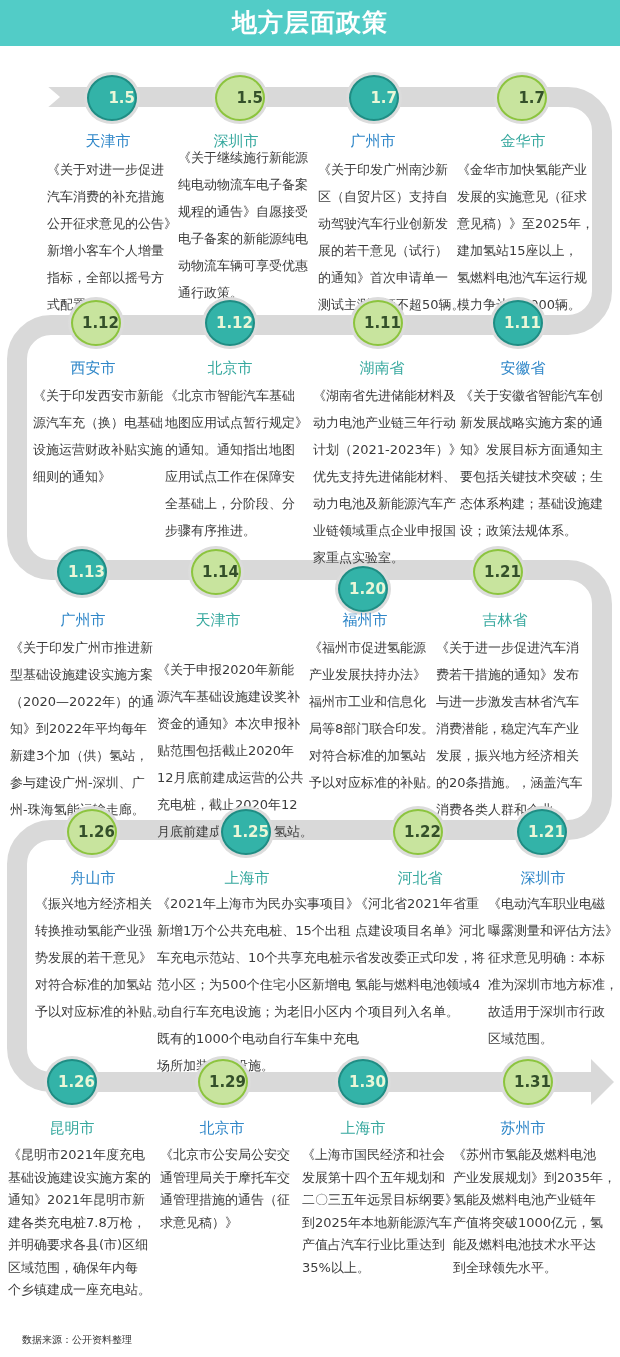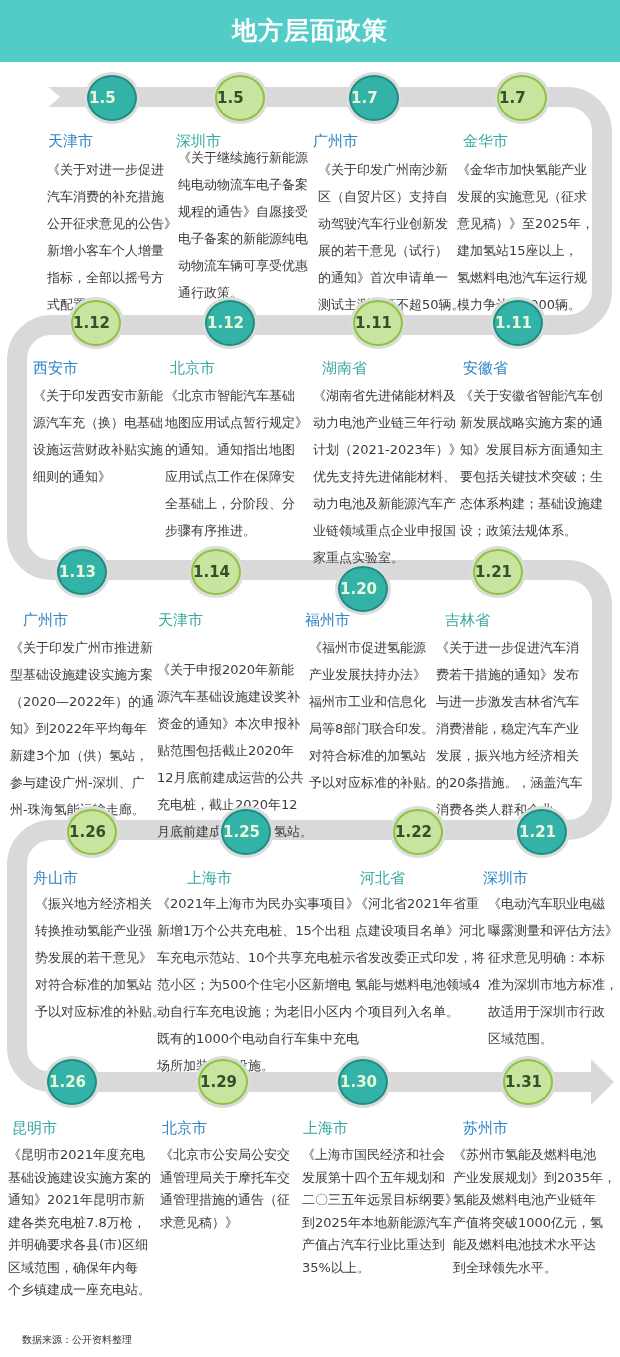--- a/index.html
+++ b/index.html
@@ -4,30 +4,30 @@
 <style>
   :root{
     --header_bg:#52CCC7; --path:#D9D9D9; --marker_halo:#DCDCDC;
     --marker_teal_fill:#33B3A8; --marker_teal_border:#1F8D84; --marker_teal_text:#EAF7D8;
     --marker_green_fill:#C8E49E; --marker_green_border:#8CC43E; --marker_green_text:#34502A;
     --region_blue:#2E86C8; --region_teal:#36A89E; --body_text:#3B3B3B; --page_bg:#FFFFFF;
   }
   html,body{margin:0;padding:0;}
   body{width:620px;height:1357px;position:relative;overflow:hidden;background:var(--page_bg);
        font-family:"DejaVu Sans","Liberation Sans",sans-serif;color:var(--body_text);}
-  .header{position:absolute;left:0;top:0;width:620px;height:62px;background:var(--header_bg);
+  .header{position:absolute;left:0;top:0;width:620px;height:46px;background:var(--header_bg);
           display:flex;align-items:center;justify-content:center;}
   .header h1{margin:0;color:#fff;font-size:25px;font-weight:bold;letter-spacing:1px;line-height:30px;}
   svg.path{position:absolute;left:0;top:0;}
   .marker{position:absolute;width:46px;height:42px;border-radius:50%;border:2px solid;
-          box-shadow:0 0 0 3px var(--marker_halo);display:flex;align-items:center;justify-content:flex-start;
+          box-shadow:0 0 0 3px var(--marker_halo);display:flex;align-items:center;justify-content:flex-end;
           font-size:15px;font-weight:bold;}
   .marker[data-style="teal"]{background:var(--marker_teal_fill);border-color:var(--marker_teal_border);color:var(--marker_teal_text);}
   .marker[data-style="green"]{background:var(--marker_green_fill);border-color:var(--marker_green_border);color:var(--marker_green_text);}
-  .region{position:absolute;width:120px;font-size:15px;line-height:20px;white-space:nowrap;}
+  .region{position:absolute;width:120px;text-align:center;font-size:15px;line-height:20px;white-space:nowrap;}
   .region[data-tone="blue"]{color:var(--region_blue);}
   .region[data-tone="teal"]{color:var(--region_teal);}
   .desc{position:absolute;font-size:13px;line-height:27px;white-space:pre;color:var(--body_text);}
   .desc.r5{line-height:22.5px;}
   .footer{position:absolute;left:22px;top:1330px;font-size:10px;line-height:20px;color:#333;white-space:nowrap;}
 </style>
 </head>
 <body>
 
 <div class="header">

